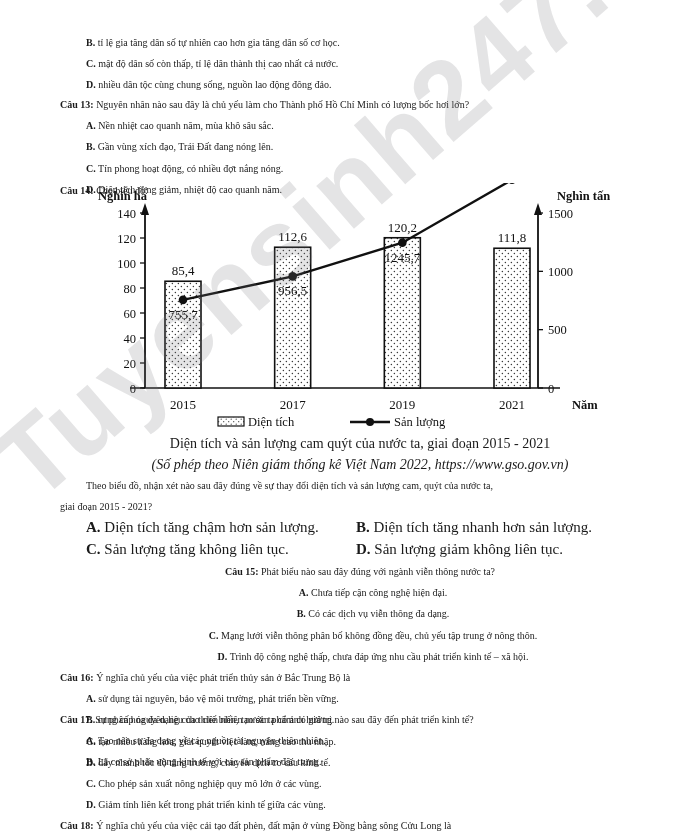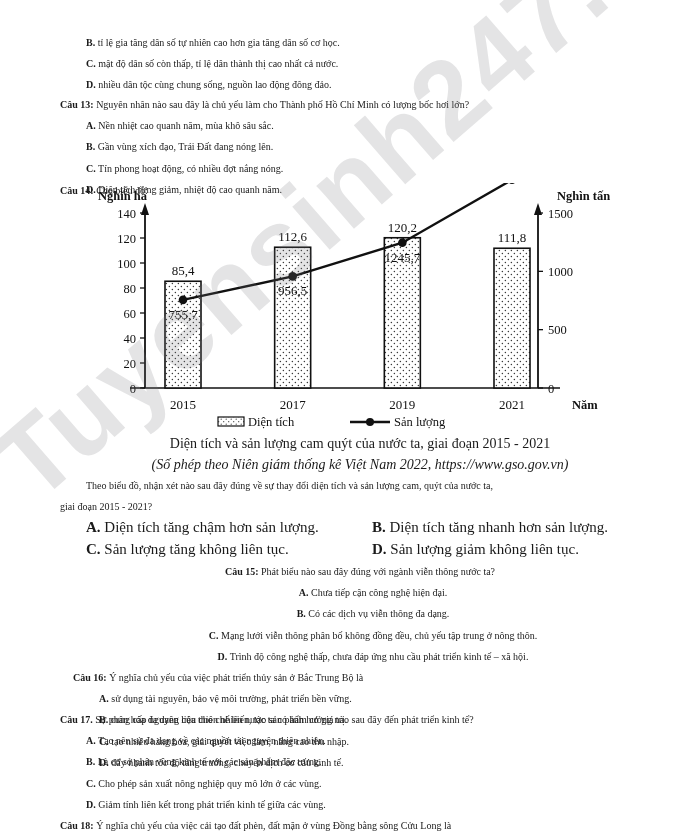--- a/index.html
+++ b/index.html
@@ -67,21 +67,21 @@
   .b { font-weight: bold; }
 
   
   .opt-row {
     display: flex;
     font-size: 15px;
     line-height: 21.2px;
     padding-left: 26px;
   }
   .opt-row .col-a { width: 270px; flex: 0 0 270px; }
-  .opt-row .col-b { flex: 1 1 auto; margin-left: 16px; }
+  .opt-row .col-b { flex: 1 1 auto; }
 
   
   #chart-wrap {
     position: absolute;
     left: 60px;
     top: 183px;
     width: 600px;
     height: 250px;
   }
   #chart-svg { display: block; }
@@ -299,21 +299,21 @@
     <div class="qline indent-opt">
       <span class="b">C.</span>
       <span>Mạng lưới viễn thông phân bố không đồng đều, chủ yếu tập trung ở nông thôn.</span>
     </div>
     <div class="qline indent-opt">
       <span class="b">D.</span>
       <span>Trình độ công nghệ thấp, chưa đáp ứng nhu cầu phát triển kinh tế – xã hội.</span>
     </div>
   </div>
 
-  <div class="txt-block" style="top:667px;margin-left:13px;">
+  <div class="txt-block" style="top:667px;">
     <div class="qline indent-q">
       <span class="b">Câu 16:</span>
       <span>Ý nghĩa chủ yếu của việc phát triển thủy sản ở Bắc Trung Bộ là</span>
     </div>
     <div class="qline indent-opt">
       <span class="b">A.</span>
       <span>sử dụng tài nguyên, bảo vệ môi trường, phát triển bền vững.</span>
     </div>
     <div class="qline indent-opt">
       <span class="b">B.</span>

